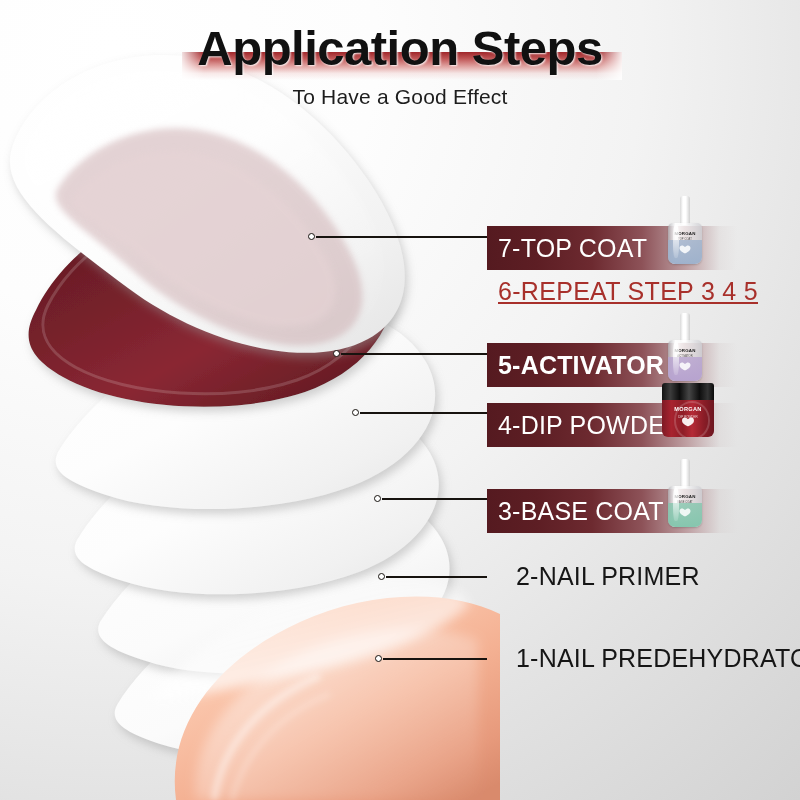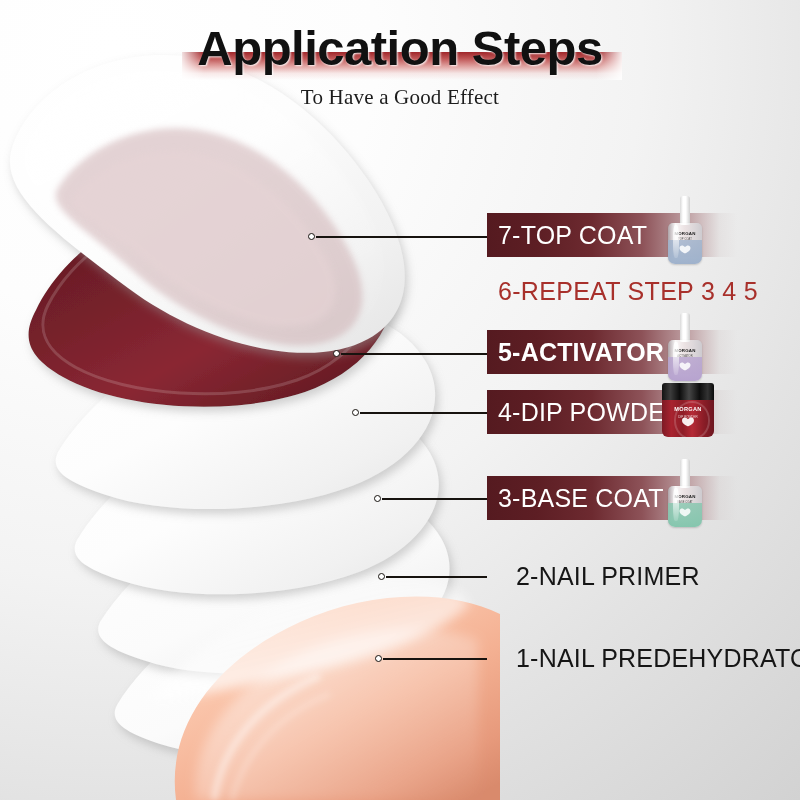--- a/index.html
+++ b/index.html
@@ -33,41 +33,41 @@
     content:"";position:absolute;right:0;top:0;width:26px;height:100%;
     background:linear-gradient(to left, rgba(255,255,255,0.9), rgba(255,255,255,0));
   }
   #page-title{
     position:absolute;left:0;top:20px;width:800px;text-align:center;
     font-size:49px;font-weight:bold;letter-spacing:-0.5px;color:#111111;
     text-shadow:1px 1px 2px rgba(255,255,255,0.9);
   }
   #page-subtitle{
     position:absolute;left:0;top:85px;width:800px;text-align:center;
-    font-size:21px;color:#1d1d1d;letter-spacing:0.2px;font-family:Liberation Serif, serif;
+    font-size:21px;color:#1d1d1d;letter-spacing:0.2px;
   }
 
   
   #nail-art{position:absolute;left:0;top:0;width:500px;height:800px;}
 
   
   .leader{position:absolute;height:14px;}
   .leader .dot{
     position:absolute;left:0;top:3px;width:7px;height:7px;border-radius:50%;
     background:#ffffff;border:1.6px solid #17130f;box-sizing:border-box;
   }
   .leader .ln{
     position:absolute;left:8px;top:6px;height:1.6px;background:#17130f;
   }
 
   
   #steps{position:absolute;left:0;top:0;width:800px;height:800px;}
   .step-row{position:absolute;left:487px;height:44px;}
   .pill{
-    position:absolute;left:0;top:0;width:250px;height:44px;
+    position:absolute;left:0;top:13px;width:250px;height:44px;
     background:linear-gradient(to right,
         #551a20 0%,
         #5d1e24 20%,
         #6d2a30 42%,
         #8d5258 62%,
         #bfa0a3 80%,
         rgba(210,200,200,0.28) 93%,
         rgba(255,255,255,0) 100%);
   }
   .pill .plabel{
@@ -276,21 +276,21 @@
           <div class="b-liq" style="height:58%;background:linear-gradient(to bottom,#9fb2cccc,#9fb2cc);"></div>
           <div class="b-brand">MORGAN</div>
           <div class="b-sub">TOP COAT</div>
           <div class="bfly" style="bottom:14%;"><svg width="12" height="9" viewBox="0 0 24 18">
               <path d="M12 4 C8 -1 1 0 1 6 C1 12 8 15 12 17 C16 15 23 12 23 6 C23 0 16 -1 12 4 Z" fill="#ffffff" opacity="0.85"></path>
               <path d="M12 4 L12 17" stroke="#ffffff" stroke-opacity=".5" stroke-width=".8"></path>
             </svg></div>
           <div class="b-gloss"></div>
         </div>
       </div>
-      <div class="repeat-text" style="top: 277px;">6-REPEAT STEP 3 4 5</div>
+      <div class="repeat-text" style="top: 277px; text-decoration: underline;">6-REPEAT STEP 3 4 5</div>
       <div class="leader" style="left: 333px; top: 347px; width: 154px;">
         <span class="dot"></span>
         <span class="ln" style="width:146px"></span>
       </div>
       <div class="step-row" style="top: 330px; width: 300px; font-weight: bold;">
         <div class="pill">
           <span class="plabel">5-ACTIVATOR</span>
         </div>
       </div>
       <div class="product" style="left: 668px; top: 313px; width: 34px; height: 68px;">

